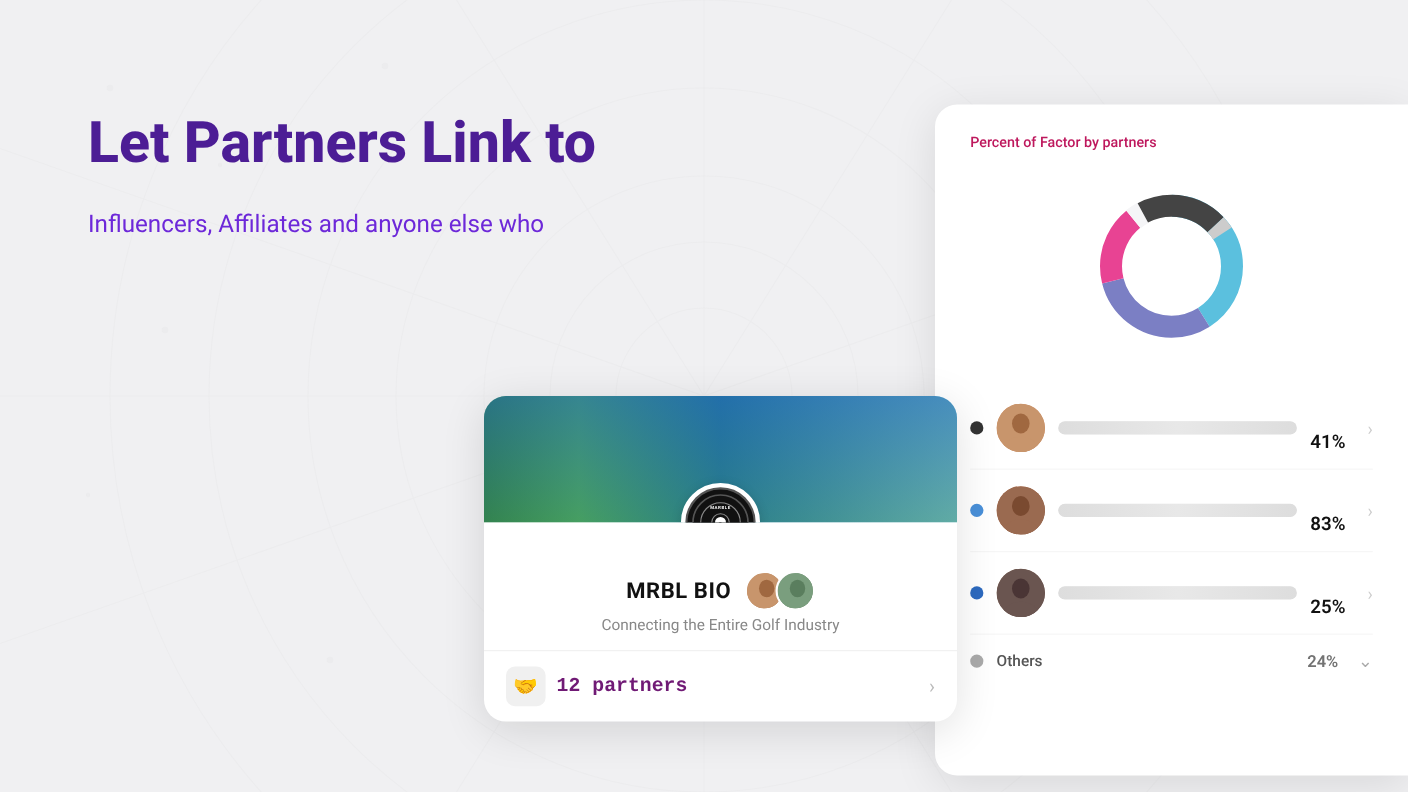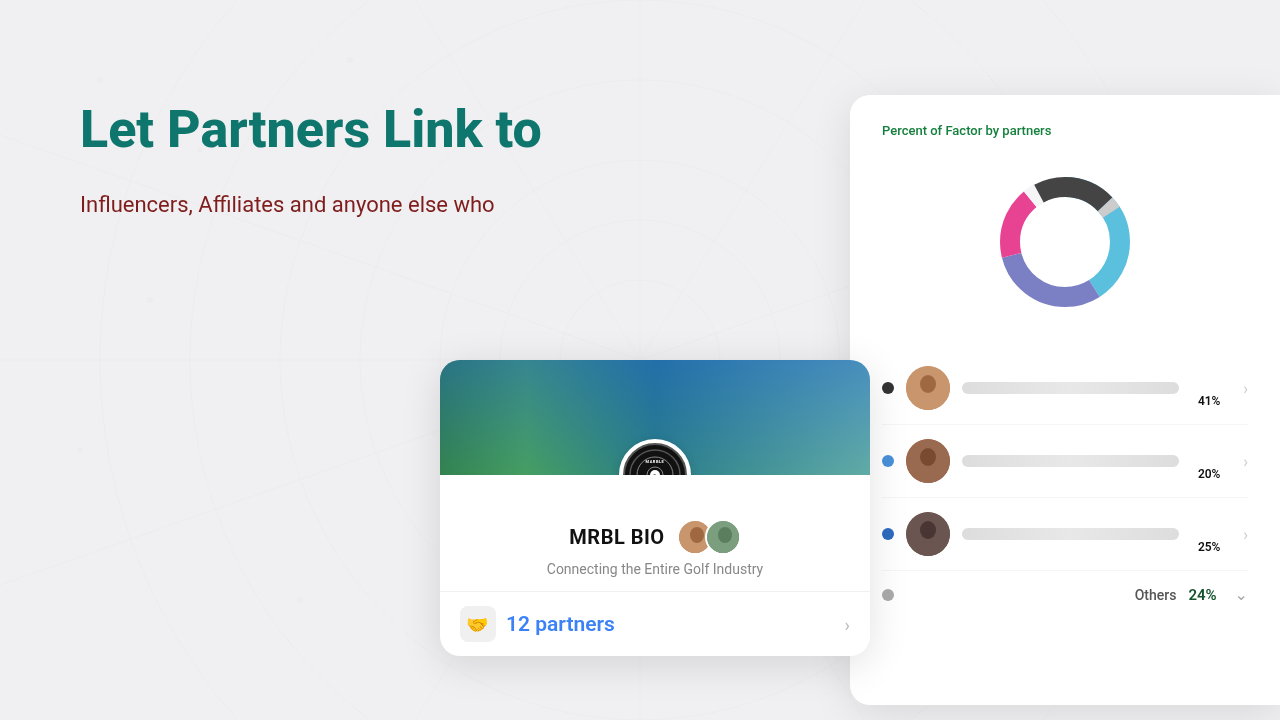--- a/index.html
+++ b/index.html
@@ -32,29 +32,29 @@
       position: absolute;
       left: 80px;
       top: 100px;
       z-index: 10;
       max-width: 600px;
     }
 
     .main-heading {
       font-size: 52px;
       font-weight: 800;
-      color: #0f766e;
+      color: #4c1d95;
       line-height: 1.15;
       margin-bottom: 28px;
     }
 
     .sub-heading {
       font-size: 22px;
       font-weight: 400;
-      color: #7f1d1d;
+      color: #6d28d9;
       line-height: 1.5;
     }
 
     
     .profile-card {
       position: absolute;
       left: 440px;
       top: 360px;
       width: 430px;
       background: #fff;
@@ -179,23 +179,24 @@
       height: 36px;
       background: #f0f0f0;
       border-radius: 8px;
       display: flex;
       align-items: center;
       justify-content: center;
       font-size: 18px;
     }
 
     .partners-text {
-      font-size: 21px;
+      font-size: 18px;
       font-weight: 600;
-      color: #3b82f6;
+      color: #701a75;
+      font-family: Liberation Mono, monospace;
     }
 
     .chevron-right {
       color: #bbb;
       font-size: 18px;
     }
 
     
     .analytics-card {
       position: absolute;
@@ -205,21 +206,21 @@
       background: #fff;
       border-radius: 20px 0 0 20px;
       box-shadow: 0 8px 40px rgba(0,0,0,0.1);
       padding: 28px 32px;
       z-index: 15;
       min-height: 610px;
     }
 
     .analytics-title {
       font-size: 13px;
-      color: #15803d;
+      color: #be185d;
       font-weight: 500;
       margin-bottom: 24px;
     }
 
     
     .donut-container {
       display: flex;
       justify-content: center;
       margin-bottom: 30px;
     }
@@ -283,53 +284,52 @@
 
     .partner-name-blur::after {
       content: '';
       position: absolute;
       inset: 0;
       background: linear-gradient(90deg, #ddd 0%, #e8e8e8 50%, #ddd 100%);
       border-radius: 6px;
     }
 
     .partner-percent {
-      font-size: 12px;
+      font-size: 17px;
       font-weight: 600;
       color: #111;
       min-width: 36px;
-      text-align: center;
+      text-align: left;
       margin-top: 26px;
     }
 
     .partner-chevron {
       color: #ccc;
       font-size: 16px;
       margin-left: 4px;
     }
 
     .others-row {
       display: flex;
       align-items: center;
       padding: 14px 0;
       gap: 12px;
-      text-align: right;
     }
 
     .others-label {
       flex: 1;
       font-size: 14px;
       color: #555;
       font-weight: 500;
     }
 
     .others-percent {
       font-size: 15px;
       font-weight: 600;
-      color: #14532d;
+      color: #737373;
     }
 
     .chevron-down {
       color: #aaa;
       font-size: 16px;
       margin-left: 6px;
     }
   </style>
 </head>
 <body>
@@ -467,21 +467,21 @@
     <div class="partner-item">
       <div class="dot dot-blue"></div>
       <div class="partner-avatar pa2">
         <svg width="44" height="44" viewBox="0 0 44 44">
           <rect width="44" height="44" rx="22" fill="#9a6a50"></rect>
           <ellipse cx="22" cy="18" rx="8" ry="9" fill="#7a4a30"></ellipse>
           <ellipse cx="22" cy="42" rx="16" ry="12" fill="#9a6a50"></ellipse>
         </svg>
       </div>
       <div class="partner-name-blur"></div>
-      <span class="partner-percent">20%</span>
+      <span class="partner-percent">83%</span>
       <span class="partner-chevron">›</span>
     </div>
 
     <div class="partner-item">
       <div class="dot dot-blue-dark"></div>
       <div class="partner-avatar pa3">
         <svg width="44" height="44" viewBox="0 0 44 44">
           <rect width="44" height="44" rx="22" fill="#6a5550"></rect>
           <ellipse cx="22" cy="18" rx="8" ry="9" fill="#4a3535"></ellipse>
           <ellipse cx="22" cy="42" rx="16" ry="12" fill="#6a5550"></ellipse>

